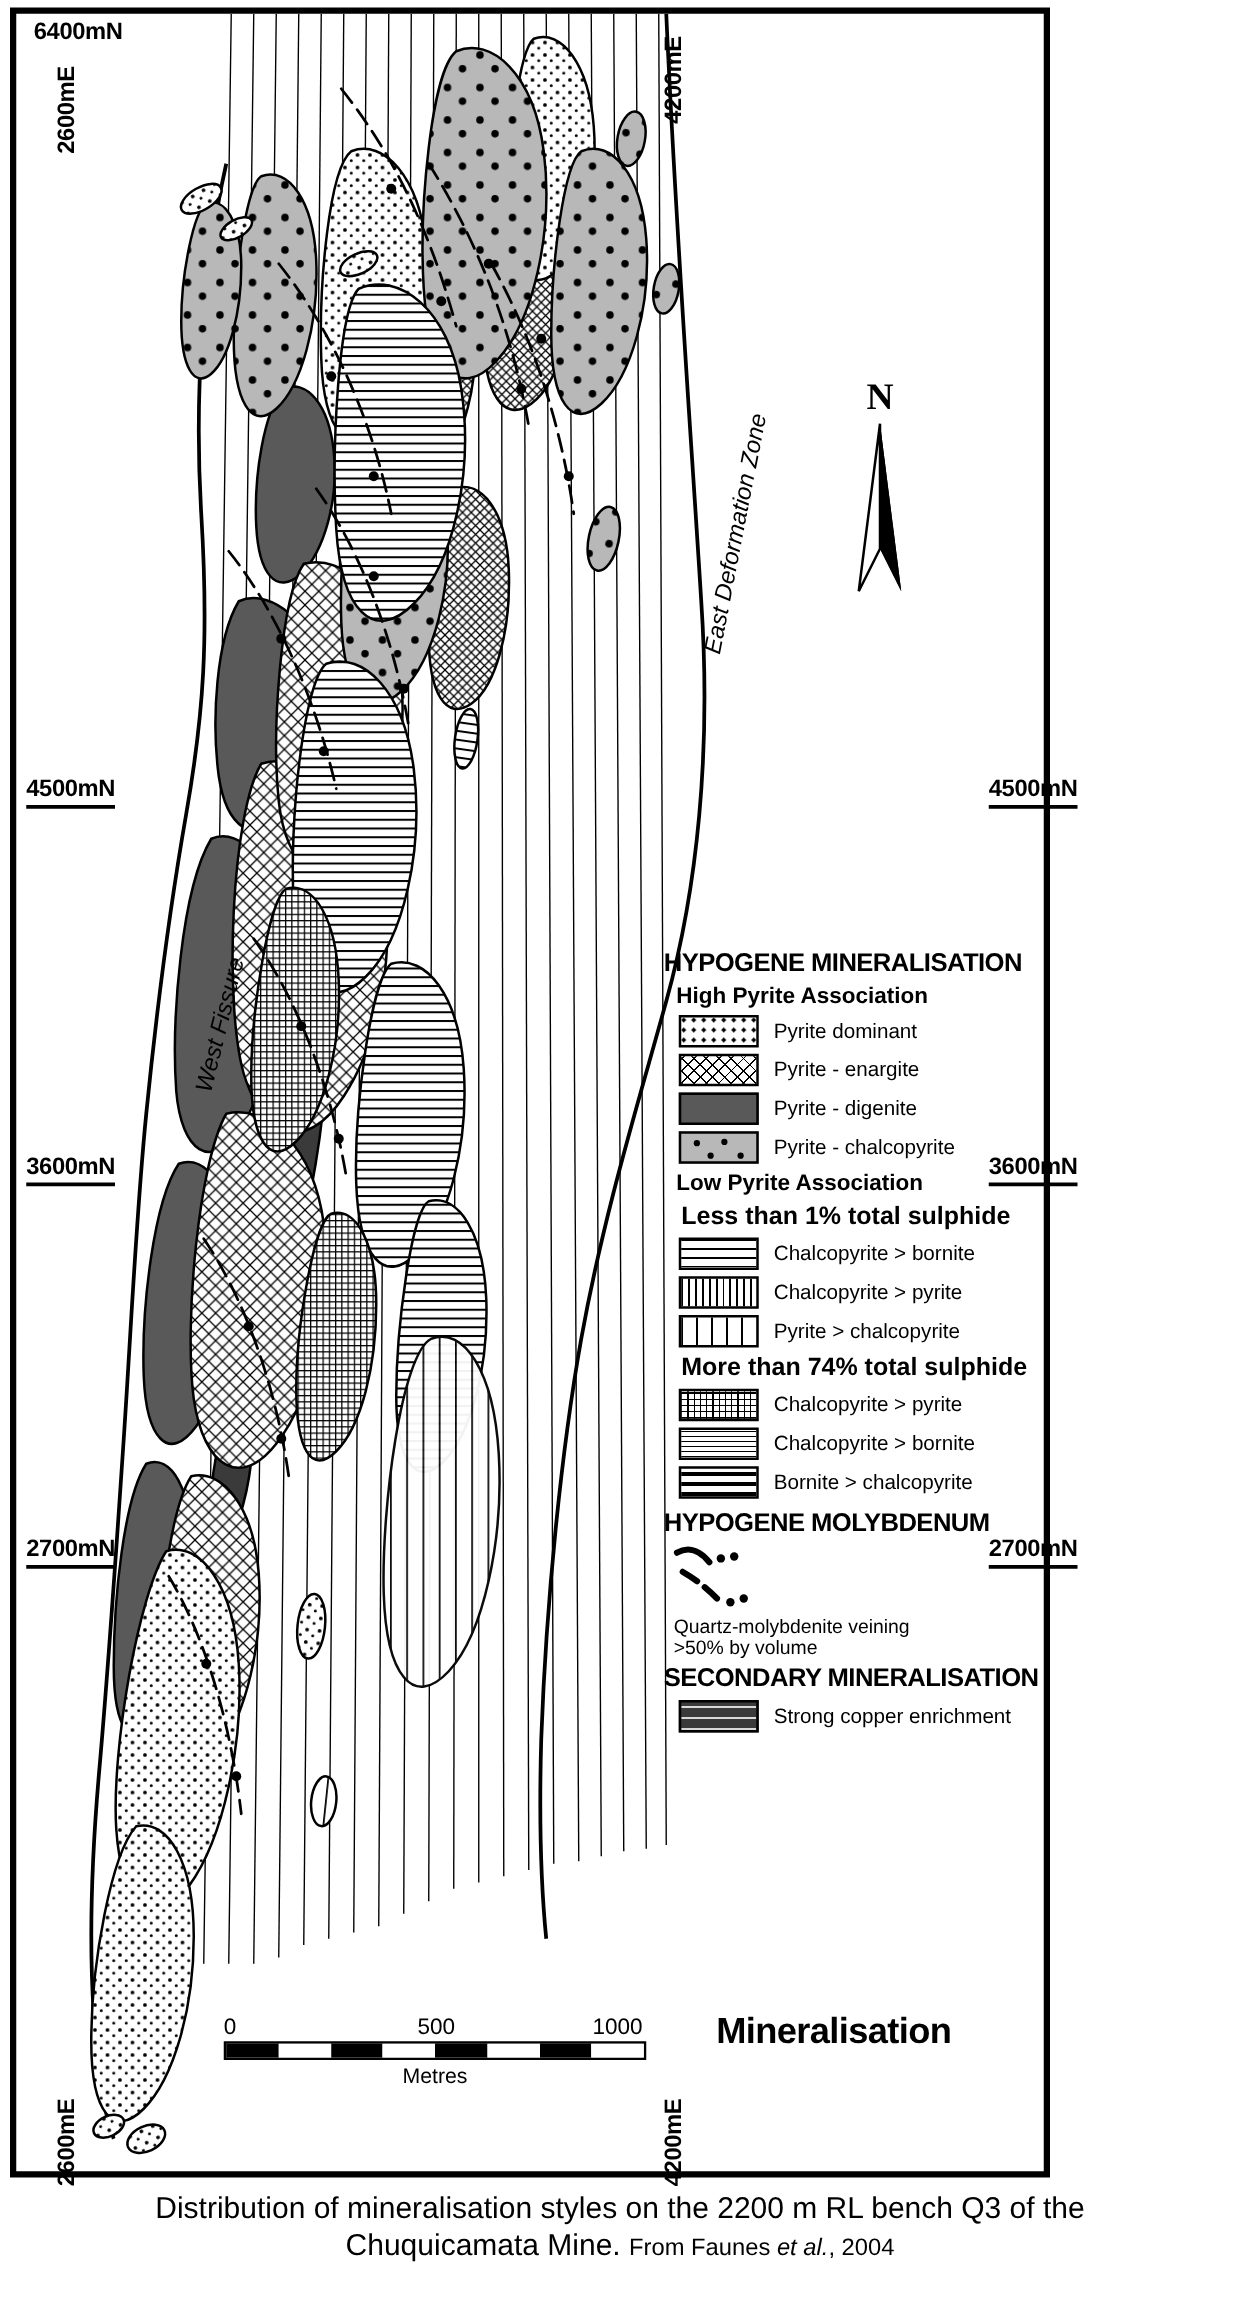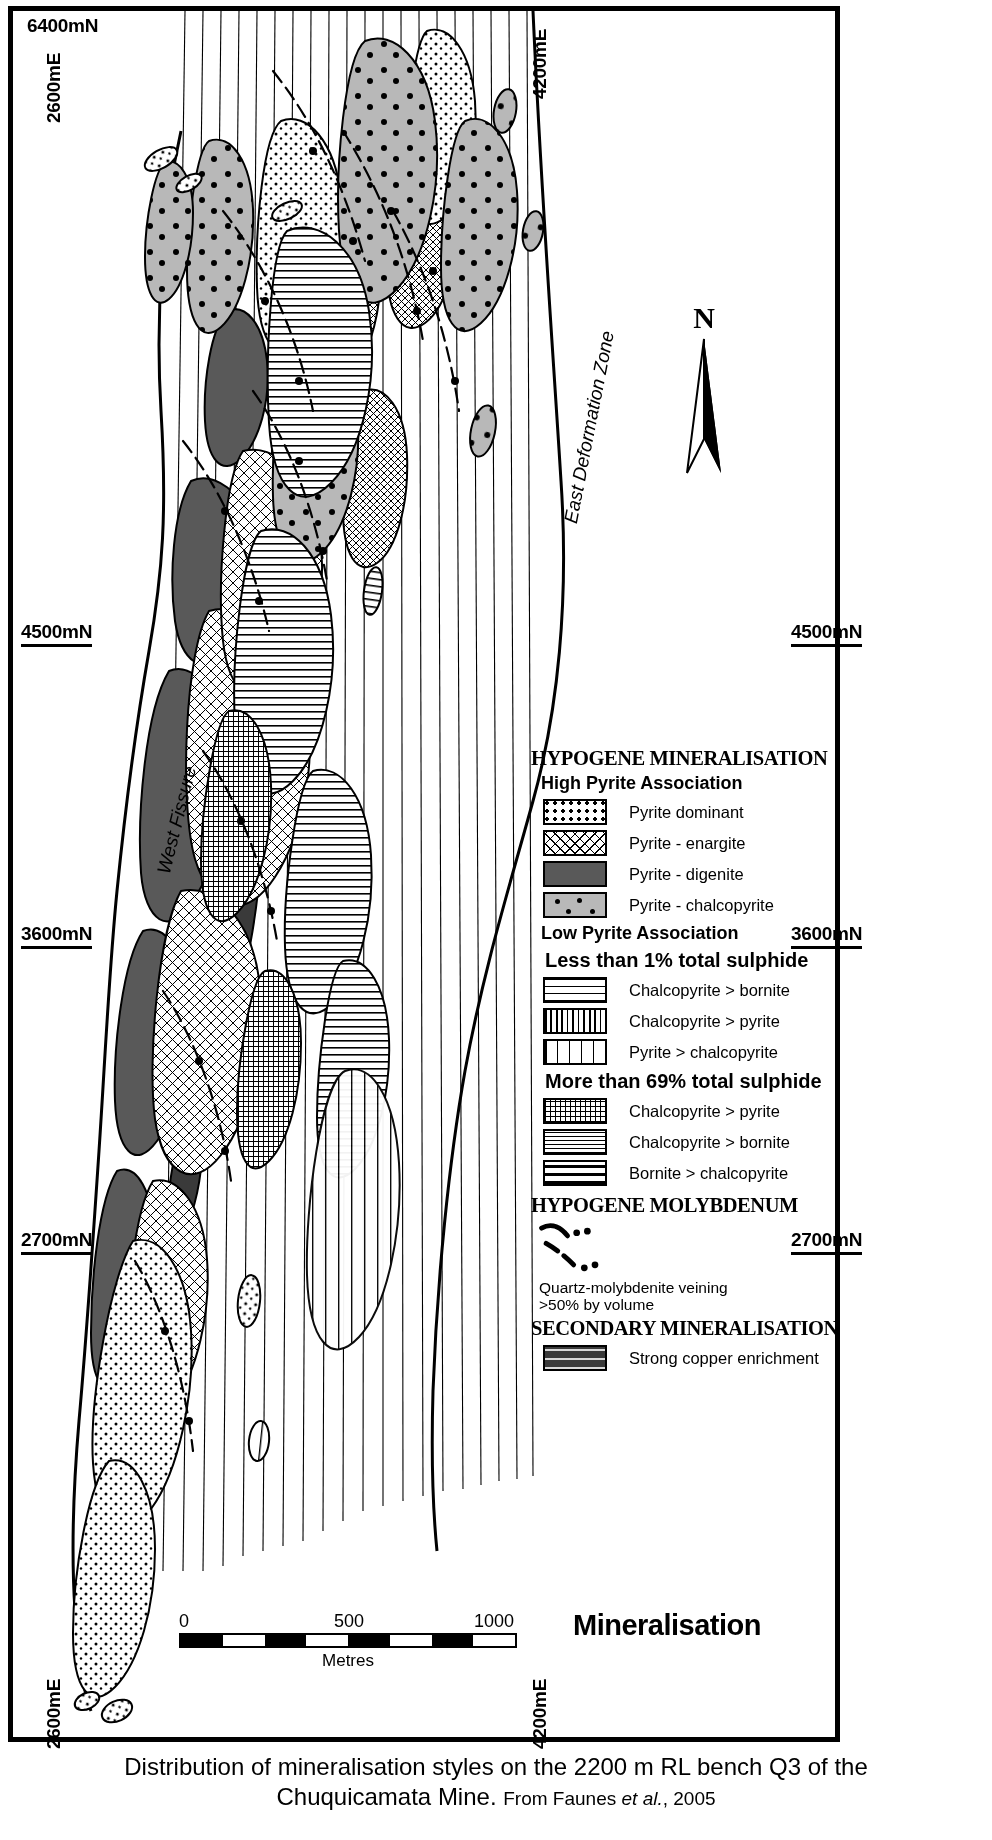--- a/index.html
+++ b/index.html
@@ -34,28 +34,28 @@
   #west-fissure-label{left:140px;top:860px;transform-origin:0 0;transform:rotate(-76deg);}
   #east-def-label{left:547px;top:510px;transform-origin:0 0;transform:rotate(-79deg);}
 
   
   #north-arrow{position:absolute;left:664px;top:290px;width:54px;height:180px;}
   #north-arrow .n-letter{font-size:30px;font-weight:700;text-align:center;
                          font-family:"Liberation Serif",serif;}
 
   
   #legend{position:absolute;left:518px;top:732px;width:330px;}
-  .lg-head{font-size:20.5px;font-weight:700;letter-spacing:-.45px;margin:4px 0 1px 0;
-           white-space:nowrap;font-family:Liberation Serif, serif;}
+  .lg-head{font-size:20.5px;font-weight:700;letter-spacing:-.45px;margin:16px 0 1px 0;
+           white-space:nowrap;}
   .lg-sub{font-size:18px;font-weight:700;margin:3px 0 3px 10px;}
   .lg-sub2{font-size:20px;font-weight:700;margin:5px 0 3px 14px;}
   .lg-row{display:flex;align-items:center;margin:5px 0 5px 12px;}
   .swatch{width:64px;height:26px;border:2.5px solid #000;box-sizing:border-box;
           flex:0 0 64px;background:#fff;position:relative;overflow:hidden;}
-  .lg-label{font-size:16.5px;margin-left:22px;white-space:nowrap;}
+  .lg-label{font-size:16.5px;margin-left:12px;white-space:nowrap;}
 
   
   .p-pyrite-dominant{background-color:#fff;
     background-image:radial-gradient(circle at 2px 2px,#000 1.6px,transparent 1.8px);
     background-size:8px 8px;}
   .p-enargite{background-color:#fff;
     background-image:repeating-linear-gradient(45deg,#000 0 1px,transparent 1px 7px),
                      repeating-linear-gradient(-45deg,#000 0 1px,transparent 1px 7px);}
   .p-covellite{background-color:#fff;
     background-image:repeating-linear-gradient(45deg,#000 0 1px,transparent 1px 11px),
@@ -391,21 +391,21 @@
     </div>
     <div class="lg-row">
       <span class="swatch p-vert-dense"></span>
       <span class="lg-label">Chalcopyrite &gt; pyrite</span>
     </div>
     <div class="lg-row">
       <span class="swatch p-vert-sparse"></span>
       <span class="lg-label">Pyrite &gt; chalcopyrite</span>
     </div>
 
-    <div class="lg-sub2">More than 69% total sulphide</div>
+    <div class="lg-sub2">More than 74% total sulphide</div>
 
     <div class="lg-row">
       <span class="swatch p-grid"></span>
       <span class="lg-label">Chalcopyrite &gt; pyrite</span>
     </div>
     <div class="lg-row">
       <span class="swatch p-horiz-fine"></span>
       <span class="lg-label">Chalcopyrite &gt; bornite</span>
     </div>
     <div class="lg-row">
@@ -458,15 +458,15 @@
   </div>
 
   <div id="map-title">Mineralisation</div>
 
 </div>
 
 <div id="caption">
   <div class="cap1">Distribution of mineralisation styles on the 2200 m RL bench Q3 of the</div>
   <div class="cap2">
     <span>Chuquicamata Mine.</span>
-    <span class="cap-src"><span>From Faunes </span><em>et al.</em><span>, 2005</span></span>
+    <span class="cap-src"><span>From Faunes </span><em>et al.</em><span>, 2004</span></span>
   </div>
 </div>
 
 </body></html>

